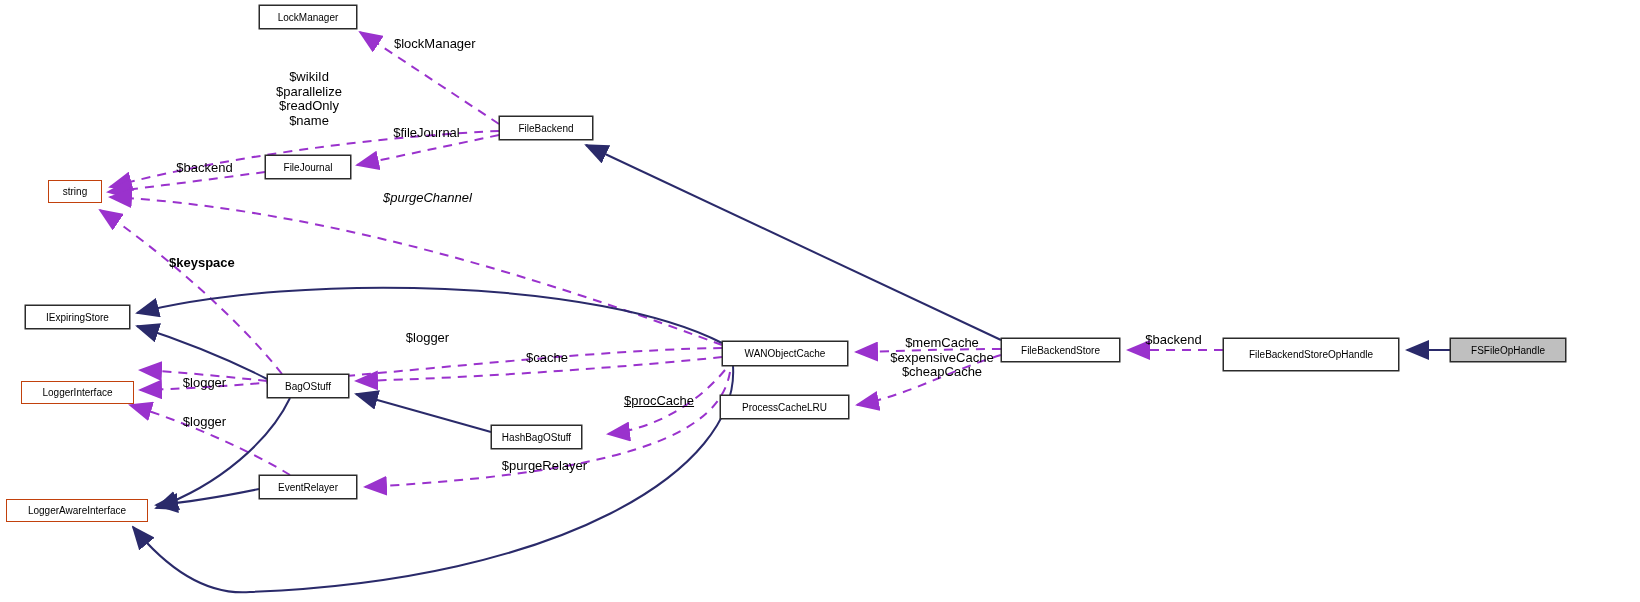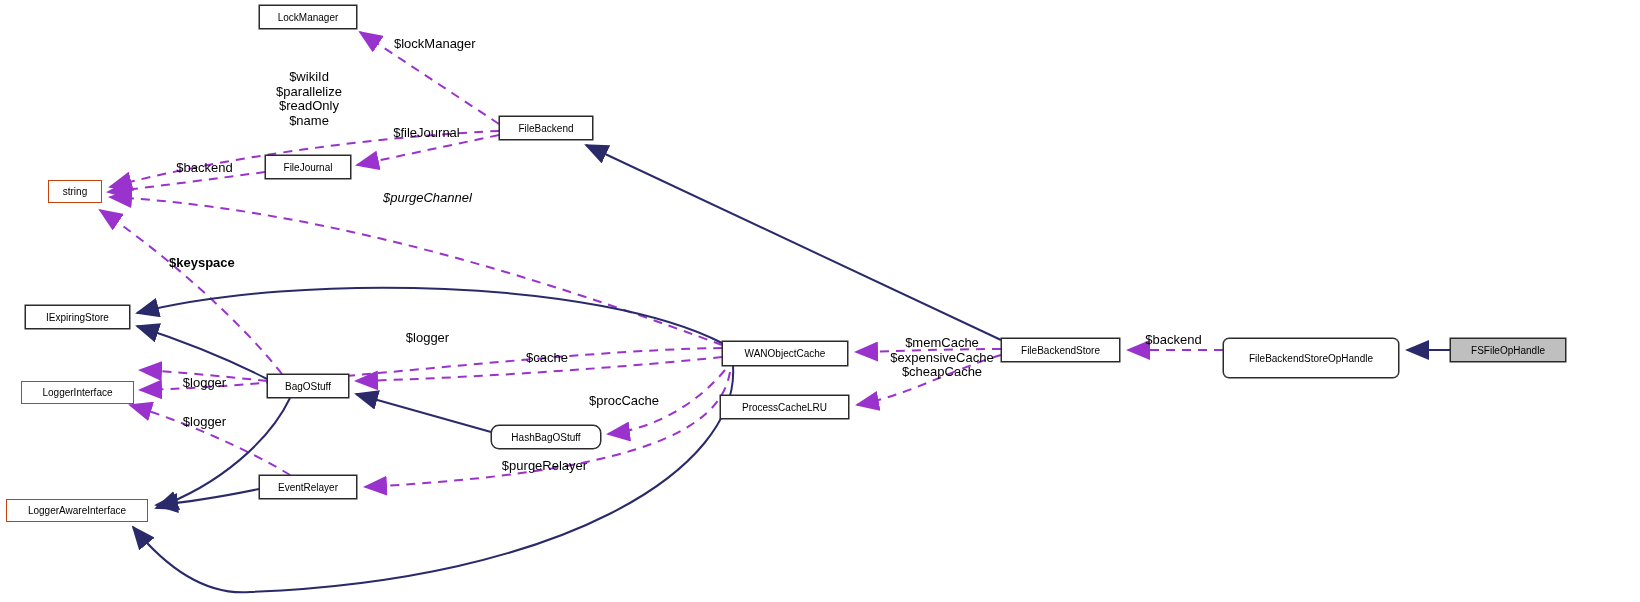--- a/index.html
+++ b/index.html
@@ -116,29 +116,29 @@
   <div class="node-box class-node" style="left:25px; top:305px; width:105px; height:24px;">IExpiringStore</div>
 
   <div class="node-box basic-node" style="left:21px; top:381px; width:113px; height:23px;">LoggerInterface</div>
 
   <div class="node-box basic-node" style="left:6px; top:499px; width:142px; height:23px;">LoggerAwareInterface</div>
 
   <div class="node-box class-node" style="left:267px; top:374px; width:82px; height:24px;">BagOStuff</div>
 
   <div class="node-box class-node" style="left:259px; top:475px; width:98px; height:24px;">EventRelayer</div>
 
-  <div class="node-box class-node" style="left:491px; top:425px; width:110px; height:24px;border-radius:8px;">HashBagOStuff</div>
+  <div class="node-box class-node" style="left:491px; top:425px; width:91px; height:24px;">HashBagOStuff</div>
 
   <div class="node-box class-node" style="left:722px; top:341px; width:126px; height:25px;">WANObjectCache</div>
 
   <div class="node-box class-node" style="left:720px; top:395px; width:129px; height:24px;">ProcessCacheLRU</div>
 
   <div class="node-box class-node" style="left:1001px; top:338px; width:119px; height:24px;">FileBackendStore</div>
 
-  <div class="node-box class-node" style="left:1223px; top:338px; width:176px; height:40px;border-radius:6px;">FileBackendStoreOpHandle</div>
+  <div class="node-box class-node" style="left:1223px; top:338px; width:176px; height:33px;">FileBackendStoreOpHandle</div>
 
   <div class="node-box current-node" style="left:1450px; top:338px; width:116px; height:24px;">FSFileOpHandle</div>
 
   <div class="edge-label" style="left:394px; top:37px; width:80px;">$lockManager</div>
 
   <div class="edge-label" style="left:266px; top:70px; width:86px;">$wikiId
 $parallelize
 $readOnly
 $name</div>
 
@@ -151,21 +151,21 @@
   <div class="edge-label" style="left:169px; top:256px; width:65px;font-weight:bold;">$keyspace</div>
 
   <div class="edge-label" style="left:404px; top:331px; width:47px;">$logger</div>
 
   <div class="edge-label" style="left:524px; top:351px; width:46px;">$cache</div>
 
   <div class="edge-label" style="left:181px; top:376px; width:47px;">$logger</div>
 
   <div class="edge-label" style="left:181px; top:415px; width:47px;">$logger</div>
 
-  <div class="edge-label" style="left:586px; top:394px; width:76px;">$procCache</div>
+  <div class="edge-label" style="left:621px; top:394px; width:76px;text-decoration:underline;">$procCache</div>
 
   <div class="edge-label" style="left:874px; top:336px; width:112px;margin-left:12px;">$memCache
 $expensiveCache
 $cheapCache</div>
 
   <div class="edge-label" style="left:501px; top:459px; width:87px;">$purgeRelayer</div>
 
   <div class="edge-label" style="left:1143px; top:333px; width:61px;">$backend</div>
 
 </div>

